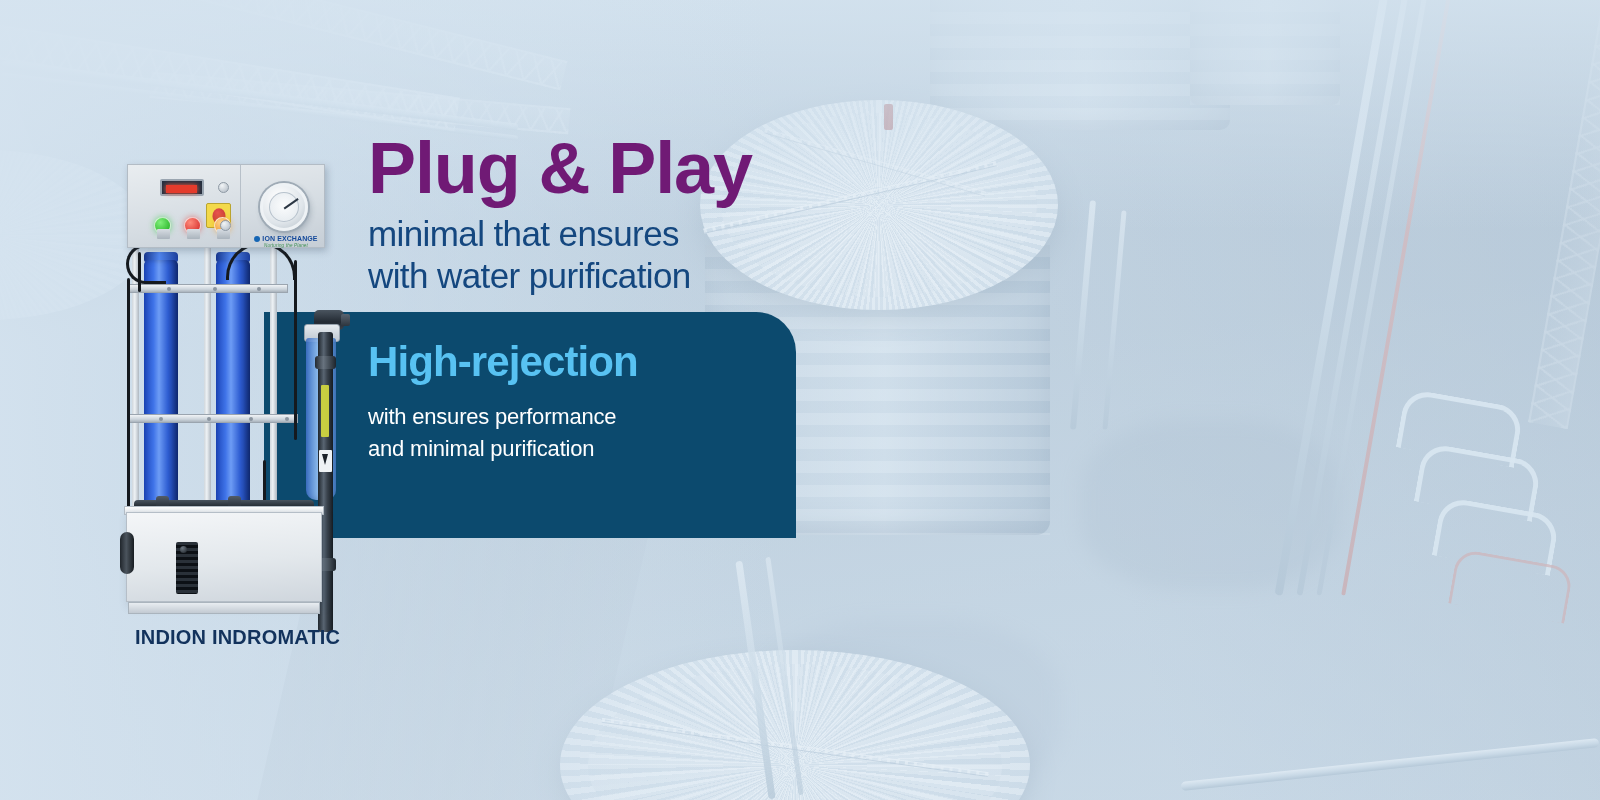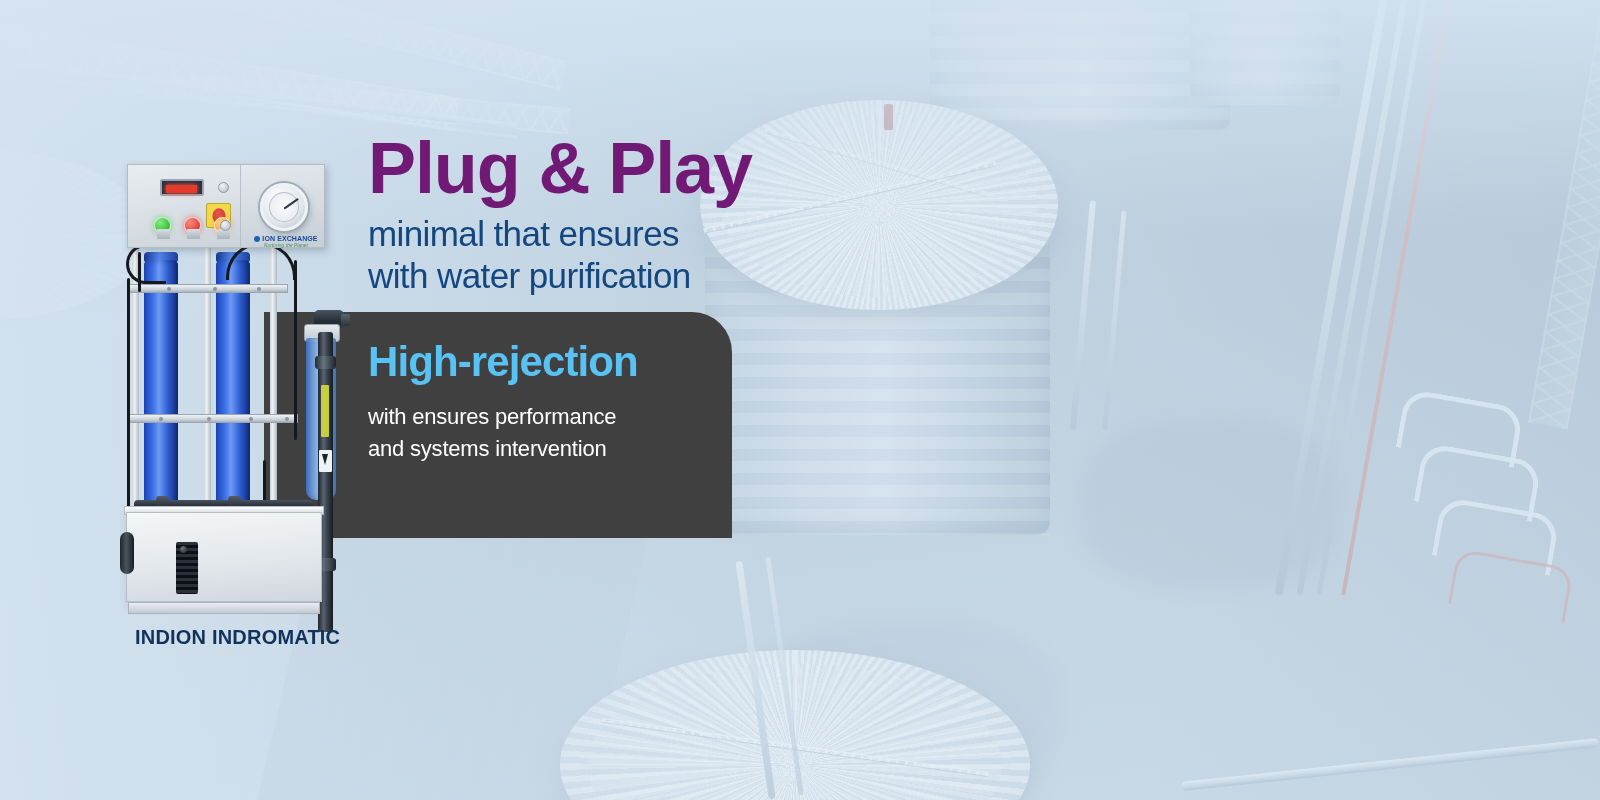--- a/index.html
+++ b/index.html
@@ -86,22 +86,22 @@
     font-size:72px;line-height:1.02;font-weight:700;color:#701a75;
     letter-spacing:-1.1px;
   }
   .h-sub{
     margin-top:8px;font-size:35px;line-height:1.18;font-weight:500;
     color:#14477F;letter-spacing:-.6px;
   }
 
   
   .panel{
-    position:absolute; left:264px; top:312px; width:468px; height:226px;
-    background:#404040; border-radius:0 40px 0 0;
+    position:absolute; left:264px; top:312px; width:532px; height:226px;
+    background:#0c4a6e; border-radius:0 40px 0 0;
   }
   .panel-inner{ position:absolute; left:104px; top:24px; right:20px; }
   .p-title{
     font-size:42px;line-height:1.22;font-weight:700;color:#58C2F2;letter-spacing:-.9px;
   }
   .p-body{
     margin-top:14px;font-size:22px;line-height:1.45;font-weight:400;color:#FFFFFF;letter-spacing:-.2px;
   }
 
   
@@ -275,21 +275,21 @@
     </div>
   </div>
 
   <div class="panel">
     <div class="panel-inner">
       <div class="p-title">
         <div>High-rejection</div>
       </div>
       <div class="p-body">
         <div>with ensures performance</div>
-        <div>and systems intervention</div>
+        <div>and minimal purification</div>
       </div>
     </div>
   </div>
 
   <div class="machine">
 
     <div class="frame-up" style="left:14px;top:88px;height:300px;"></div>
     <div class="frame-up" style="left:86px;top:88px;height:300px;"></div>
     <div class="frame-up" style="left:152px;top:88px;height:300px;"></div>
 

